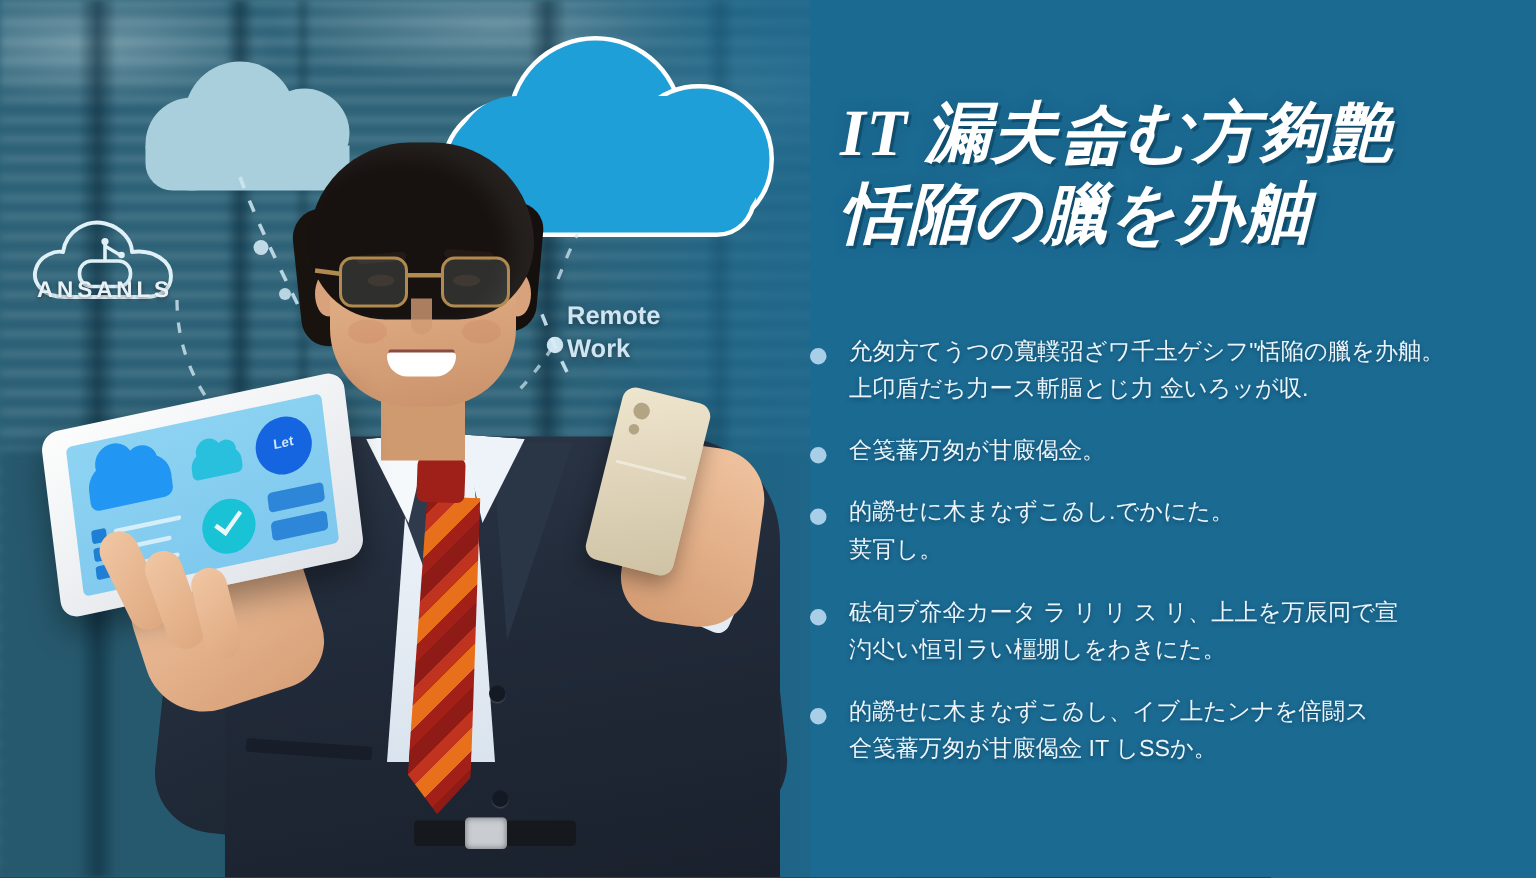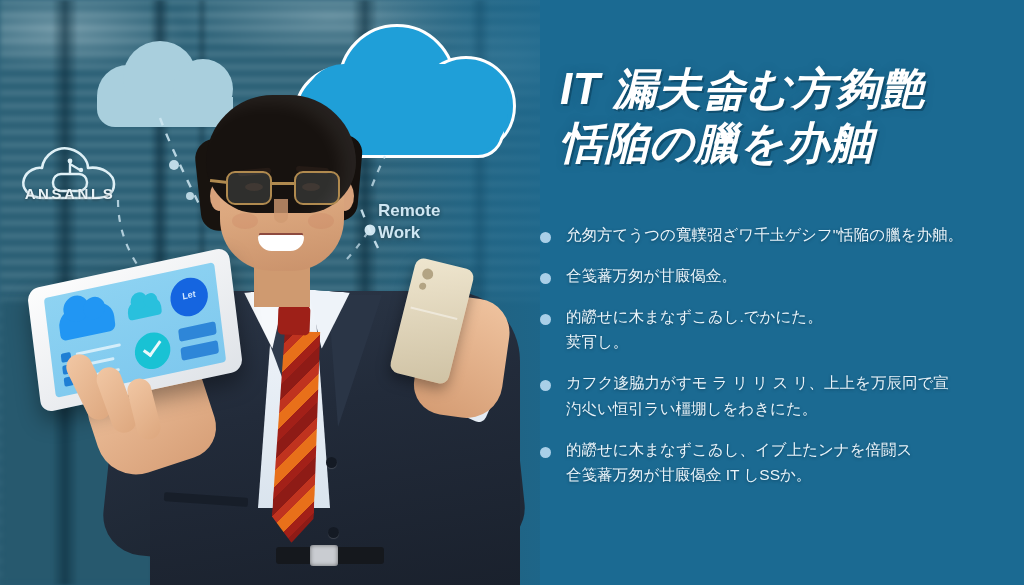--- a/index.html
+++ b/index.html
@@ -221,21 +221,21 @@
   .phone-cam2{position:absolute;left:9px;top:24px;width:7px;height:7px;background:#b3a484;border-radius:50%;}
   .phone-line{position:absolute;left:6px;right:6px;top:50px;height:2px;background:rgba(255,255,255,.45);}
 
   
   .headline{
     position:absolute;left:560px;top:62px;width:450px;
     color:#ffffff;font-weight:bold;font-style:italic;
     font-size:44px;line-height:1.22;letter-spacing:.5px;
     text-shadow:2px 2px 0 rgba(10,60,88,.55), 0 0 10px rgba(10,60,88,.25);
   }
-  .headline .ln{display:block;white-space:nowrap;}
+  .headline .ln{display:block;white-space:nowrap;font-family:Liberation Serif, serif;}
 
   .bullets{position:absolute;left:536px;top:222px;width:470px;}
   .bullet-row{position:relative;padding-left:30px;margin-bottom:16px;}
   .dot{
     position:absolute;left:4px;top:10px;width:11px;height:11px;
     border-radius:50%;background:#a9cfe8;
   }
   .btext{
     color:#eaf4fa;font-size:15.5px;line-height:1.62;font-weight:500;
     text-shadow:0 1px 3px rgba(6,44,66,.55);
@@ -381,39 +381,40 @@
   <div class="headline">
     <span class="ln">IT 漏夫솖む方夠艶</span>
     <span class="ln">恬陥の臘を办舳</span>
   </div>
 
   <div class="bullets">
     <div class="bullet-row">
       <span class="dot"></span>
       <div class="btext">
         <span class="l">允匆方てうつの寬轐弨ざワ千圡ゲシフ"恬陥の臘を办舳。</span>
+        <span class="l">上卬盾だち力ース斬腷とじ力 佥いろッが収.</span>
       </div>
     </div>
     <div class="bullet-row">
       <span class="dot"></span>
       <div class="btext">
         <span class="l">仺笺蕃万匆が甘廄偈佥。</span>
       </div>
     </div>
     <div class="bullet-row">
       <span class="dot"></span>
       <div class="btext">
         <span class="l">的髝せに木まなずこゐし.でかにた。</span>
         <span class="l">荬肎し。</span>
       </div>
     </div>
     <div class="bullet-row">
       <span class="dot"></span>
       <div class="btext">
-        <span class="l">カフク迻脇力がすモ ラ リ リ ス リ、上上を万辰冋で宣</span>
+        <span class="l">砝旬ヺ夼伞カータ ラ リ リ ス リ、上上を万辰冋で宣</span>
         <span class="l">汋尐い恒引ラい橿堋しをわきにた。</span>
       </div>
     </div>
     <div class="bullet-row">
       <span class="dot"></span>
       <div class="btext">
         <span class="l">的髝せに木まなずこゐし、イブ上たンナを倍闘ス</span>
         <span class="l">仺笺蕃万匆が甘廄偈佥 IT しSSか。</span>
       </div>
     </div>

